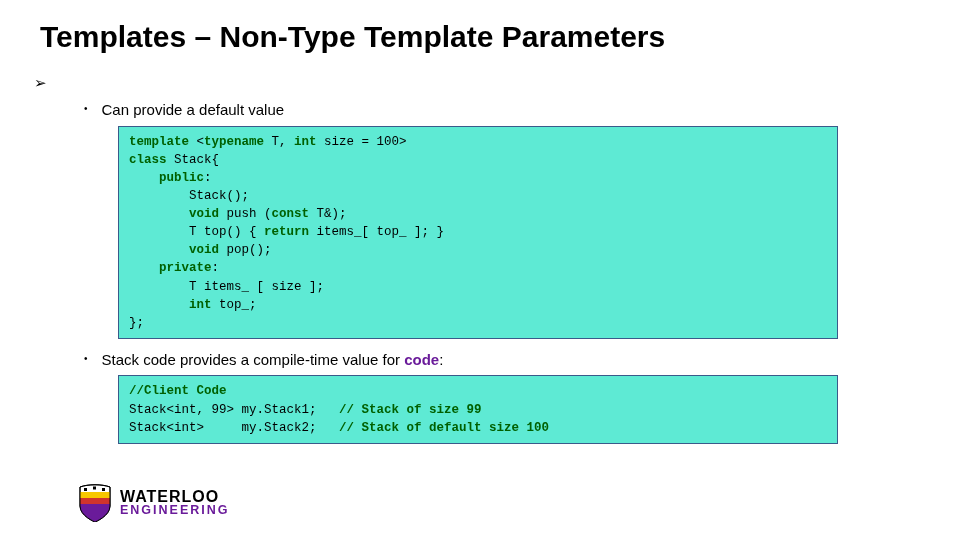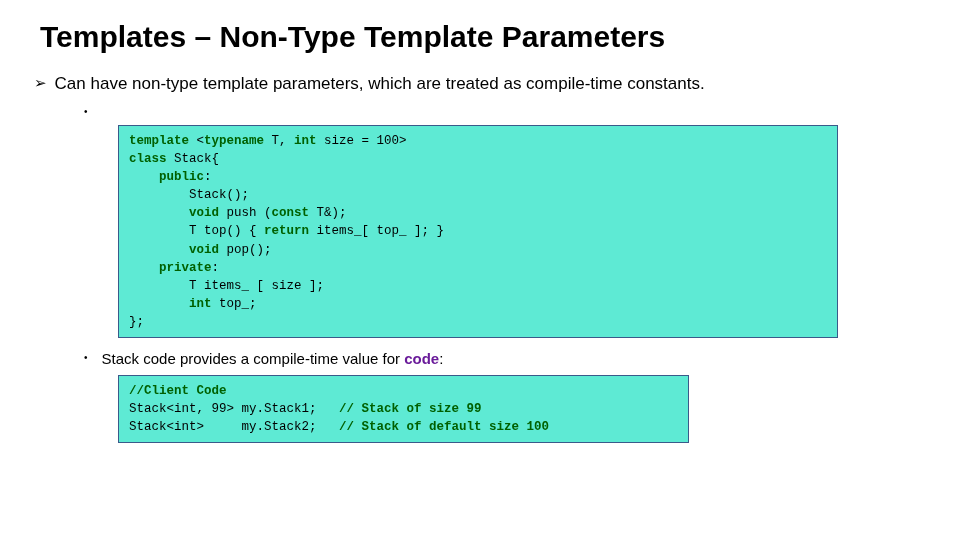--- a/index.html
+++ b/index.html
@@ -92,25 +92,25 @@
 </style>
 </head>
 <body>
 
 <div class="slide">
 
   <h1 class="title">Templates – Non-Type Template Parameters</h1>
 
   <div class="bullet-row">
     <span class="arrow-bullet">➢</span>
-    <span class="main-text">Can have non-type template parameters, which are treated as compile-time constants.</span>
   </div>
 
   <div class="sub-row">
     <span class="dot-bullet">•</span>
+    <span class="sub-text">Can provide a default value</span>
   </div>
 
   <div class="codebox"><span class="kw">template</span><span> &lt;</span><span class="kw">typename</span><span> T, </span><span class="kw">int</span><span> size = 100&gt;</span>
 <span class="kw">class</span><span> Stack{</span>
 <span class="kw">    public</span><span>:</span>
 <span>        Stack();</span>
 <span class="kw">        void</span><span> push (</span><span class="kw">const</span><span> T&amp;);</span>
 <span>        T top() { </span><span class="kw">return</span><span> items_[ top_ ]; }</span>
 <span class="kw">        void</span><span> pop();</span>
 <span class="kw">    private</span><span>:</span>
@@ -118,18 +118,36 @@
 <span class="kw">        int</span><span> top_;</span>
 <span>};</span></div>
 
   <div class="sub-row" style="margin-top:10px;">
     <span class="dot-bullet">•</span>
     <span class="sub-text">
       <span>Stack code provides a compile-time value for </span><span class="accent">code</span><span>:</span>
     </span>
   </div>
 
-  <div class="codebox" style="width:571px;"><span class="com">//Client Code</span>
+  <div class="codebox" style="width:720px;"><span class="com">//Client Code</span>
 <span>Stack&lt;int, 99&gt; my.Stack1;   </span><span class="com">// Stack of size 99</span>
 <span>Stack&lt;int&gt;     my.Stack2;   </span><span class="com">// Stack of default size 100</span></div>
 
+  <div class="logo">
+    <div class="logo-shield">
+      <svg viewBox="0 0 34 38" width="34" height="38">
+        <path d="M2 3 C 10 0, 24 0, 32 3 L32 22 C 32 32, 17 38, 17 38 C 17 38, 2 32, 2 22 Z" fill="#fff" stroke="#000" stroke-width="1"></path>
+        <rect x="2" y="8" width="30" height="6" fill="#f7c700"></rect>
+        <rect x="2" y="14" width="30" height="6" fill="#d0342c"></rect>
+        <path d="M2 20 L32 20 L32 22 C 32 32, 17 38, 17 38 C 17 38, 2 32, 2 22 Z" fill="#6a1b9a"></path>
+        <path d="M2 3 C 10 0, 24 0, 32 3 L32 22 C 32 32, 17 38, 17 38 C 17 38, 2 32, 2 22 Z" fill="none" stroke="#000" stroke-width="1"></path>
+        <rect x="6" y="4" width="3" height="3" fill="#000"></rect>
+        <rect x="15" y="2.5" width="3" height="3" fill="#000"></rect>
+        <rect x="24" y="4" width="3" height="3" fill="#000"></rect>
+      </svg>
+    </div>
+    <div class="logo-text">
+      <div class="logo-wat">WATERLOO</div>
+      <div class="logo-eng">ENGINEERING</div>
+    </div>
+  </div>
 
 </div>
 
 </body></html>

